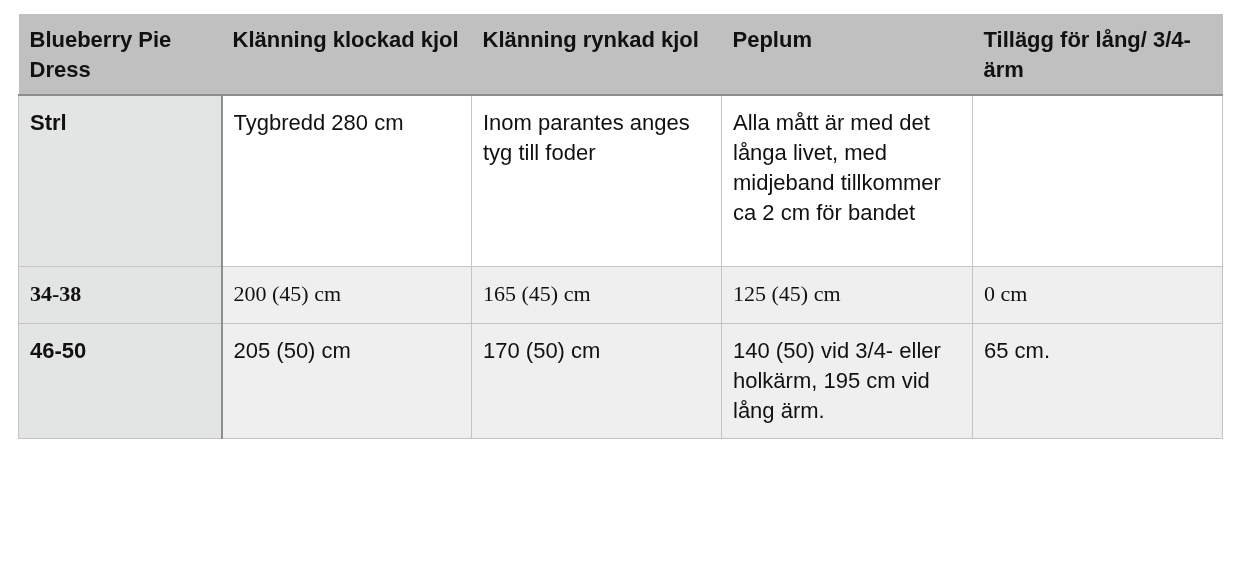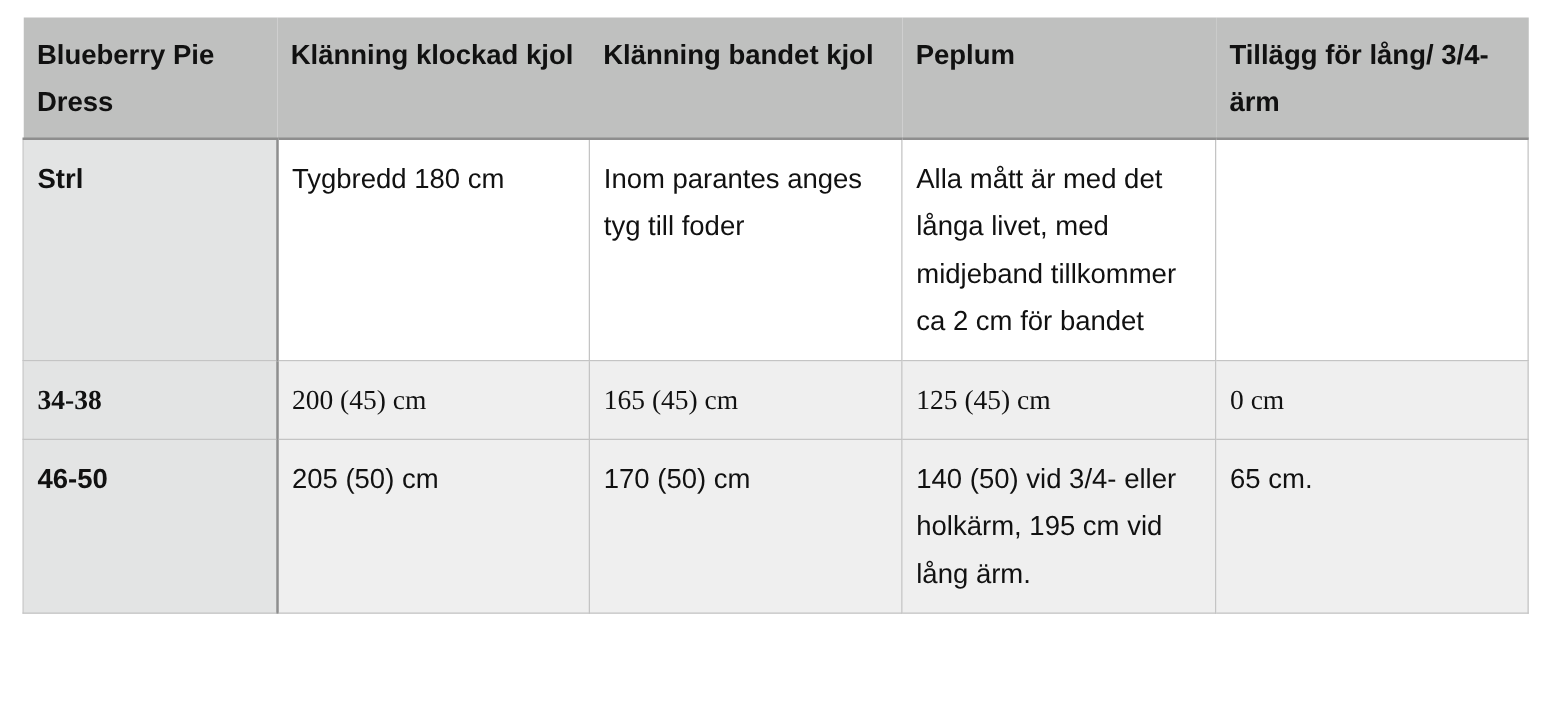--- a/index.html
+++ b/index.html
@@ -16,21 +16,21 @@
       color: #111111;
     }
     table.size-table {
       position: absolute;
       left: 18px;
       top: 14px;
       width: 1204px;
       border-collapse: collapse;
       table-layout: fixed;
       font-size: 22px;
-      line-height: 38px;
+      line-height: 30px;
     }
     table.size-table col.c0 { width: 203px; }
     table.size-table col.c1 { width: 250px; }
     table.size-table col.c2 { width: 250px; }
     table.size-table col.c3 { width: 251px; }
     table.size-table col.c4 { width: 250px; }
 
     table.size-table th,
     table.size-table td {
       vertical-align: top;
@@ -73,29 +73,29 @@
     <col class="c0">
       <col class="c1">
       <col class="c2">
       <col class="c3">
       <col class="c4">
   </colgroup>
   <thead>
     <tr>
       <th>Blueberry Pie Dress</th>
       <th>Klänning klockad kjol</th>
-      <th>Klänning bandet kjol</th>
+      <th>Klänning rynkad kjol</th>
       <th>Peplum</th>
       <th>Tillägg för lång/ 3/4-ärm</th>
     </tr>
   </thead>
   <tbody>
     <tr class="row-white row-intro">
       <th>Strl</th>
-      <td>Tygbredd 180 cm</td>
+      <td>Tygbredd 280 cm</td>
       <td>Inom parantes anges tyg till foder</td>
       <td>Alla mått är med det långa livet, med midjeband tillkommer ca 2 cm för bandet</td>
       <td></td>
     </tr>
     <tr class="row-gray row-34">
       <th>34-38</th>
       <td>200 (45) cm</td>
       <td>165 (45) cm</td>
       <td>125 (45) cm</td>
       <td>0 cm</td>

